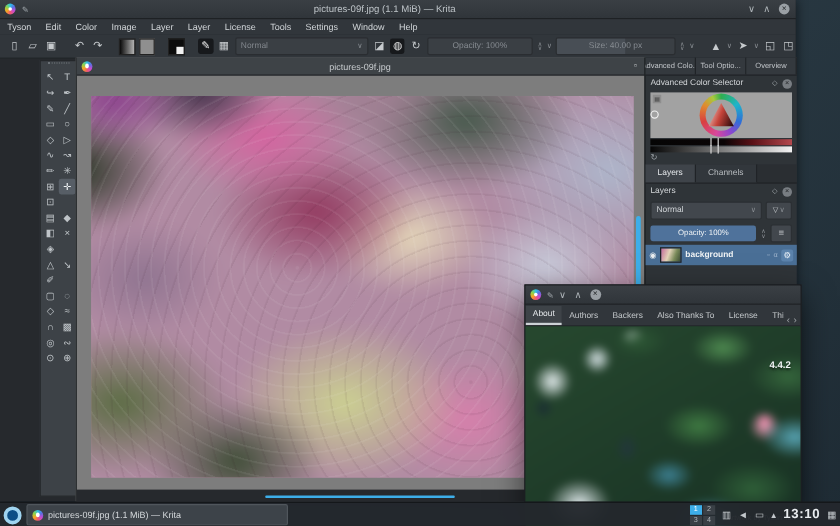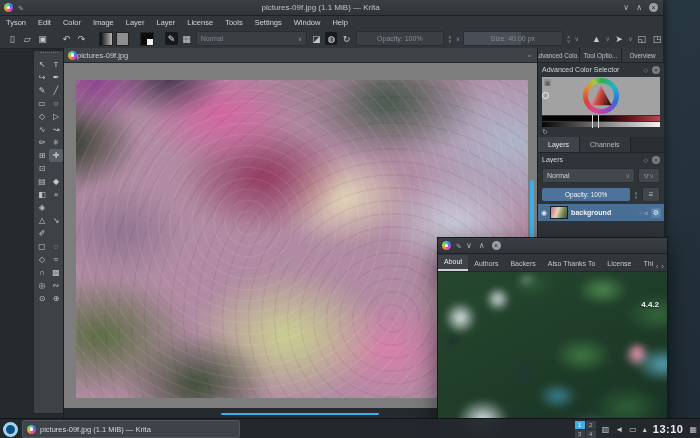--- a/index.html
+++ b/index.html
@@ -49,21 +49,21 @@
   
   #toolbox{left:33px;top:50px;width:30px;height:362px;background:#3d4247;border:1px solid #24272a;}
   #toolbox .handle{height:4px;margin:1px 6px;border-top:1px dotted #6a7075;}
   #tool-grid{display:grid;grid-template-columns:repeat(2,14px);grid-auto-rows:13px;justify-content:center;}
   .tool{display:flex;align-items:center;justify-content:center;font-size:8px;color:#bfc4c8;}
   .tool.active{background:#575e66;border-radius:2px;color:#eef1f3;}
   
   #subwin{left:63px;top:48px;width:474px;height:370px;background:#7d7d7d;border-left:1px solid #1b1e21;}
   #sub-title{left:0;top:0;right:0;height:14px;background:#3e4347;display:flex;align-items:center;
              font-size:7.5px;color:#c9cdd0;border-bottom:1px solid #26292c;}
-  #sub-title .title{flex:1;}
+  #sub-title .title{flex:1;text-align:center;}
   #painting{left:12px;top:32px;width:452px;height:318px;overflow:hidden;background:#b18ba3;}
   .paint-inner{position:absolute;inset:-14px;filter:blur(6px);background:
     radial-gradient(90px 60px at 7% 5%,#8a3f8c 0%,transparent 65%),
     radial-gradient(120px 80px at 0% 22%,#23321f 0%,transparent 65%),
     radial-gradient(100px 70px at 22% 3%,#43314a 0%,transparent 60%),
     radial-gradient(130px 85px at 33% 14%,#d5639f 0%,transparent 60%),
     radial-gradient(110px 75px at 50% 5%,#9f7f92 0%,transparent 60%),
     radial-gradient(150px 95px at 68% 10%,#44584a 0%,transparent 62%),
     radial-gradient(170px 120px at 93% 22%,#aeb6cb 0%,transparent 65%),
     radial-gradient(120px 85px at 82% 45%,#c8ccdb 0%,transparent 60%),

